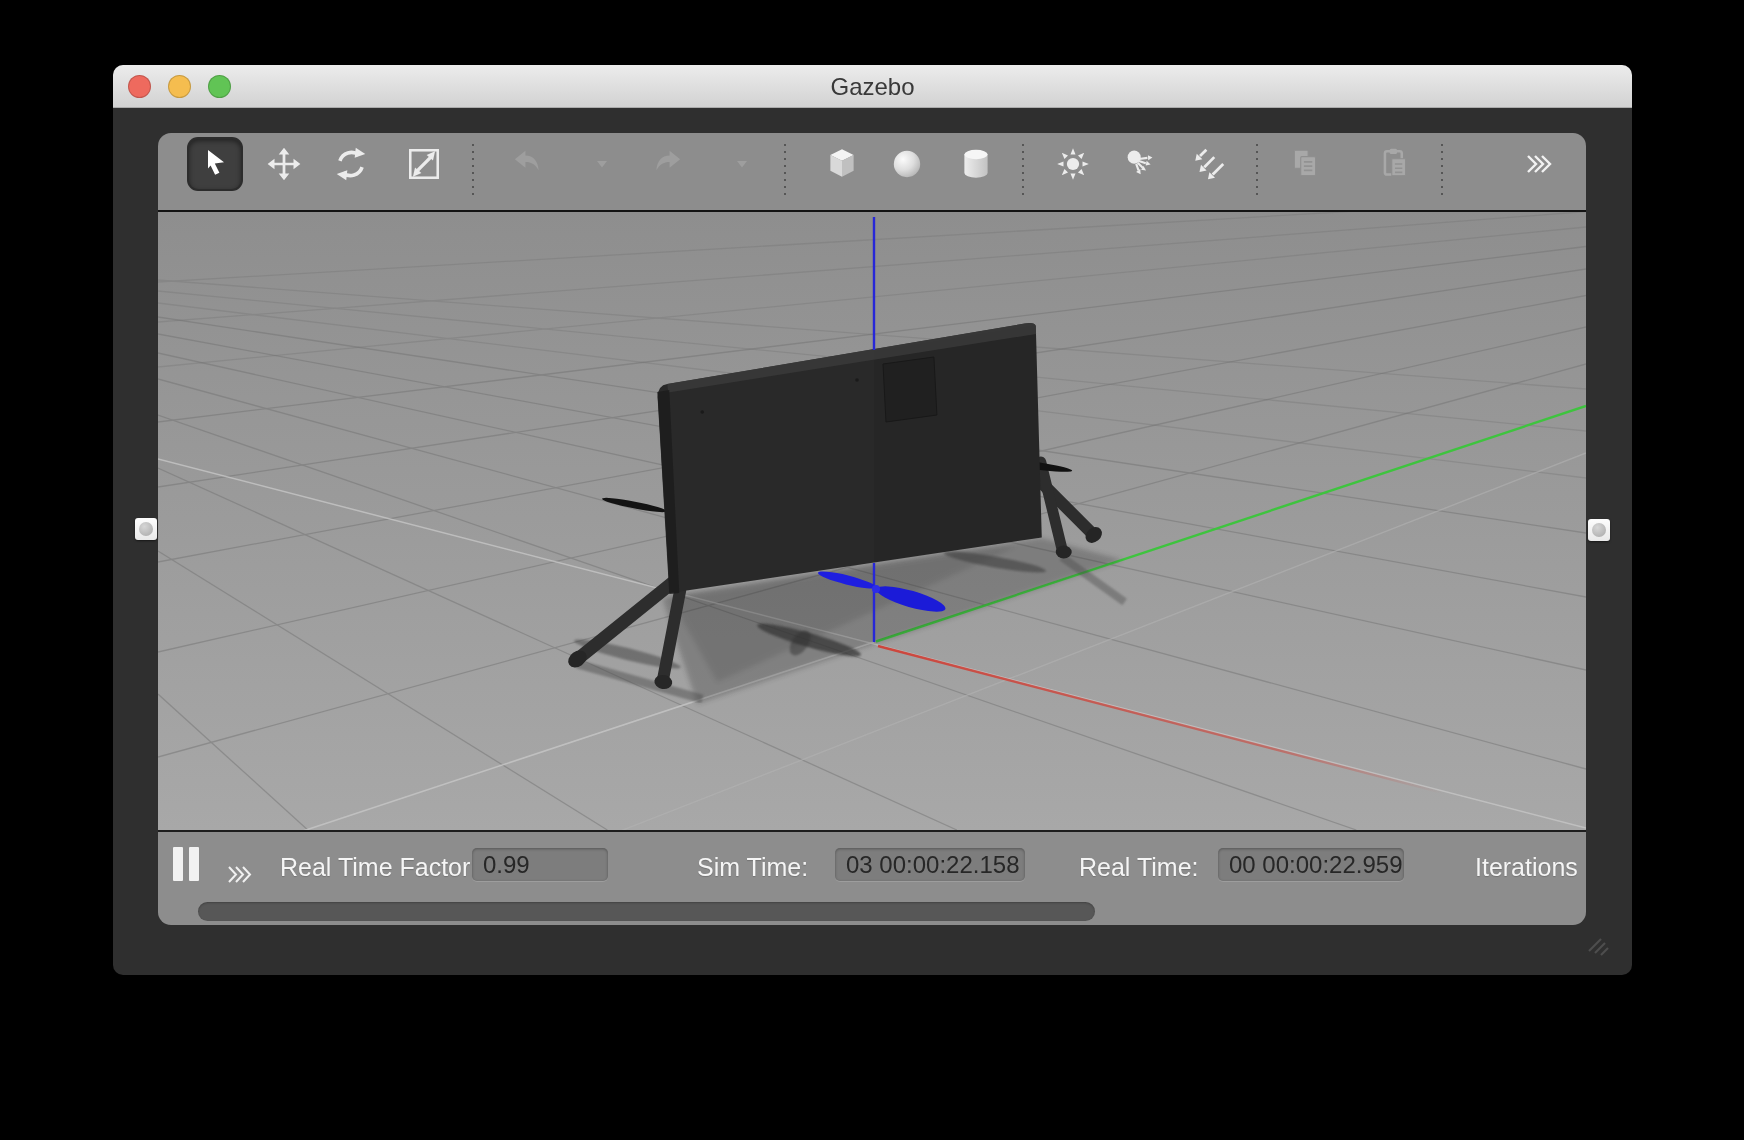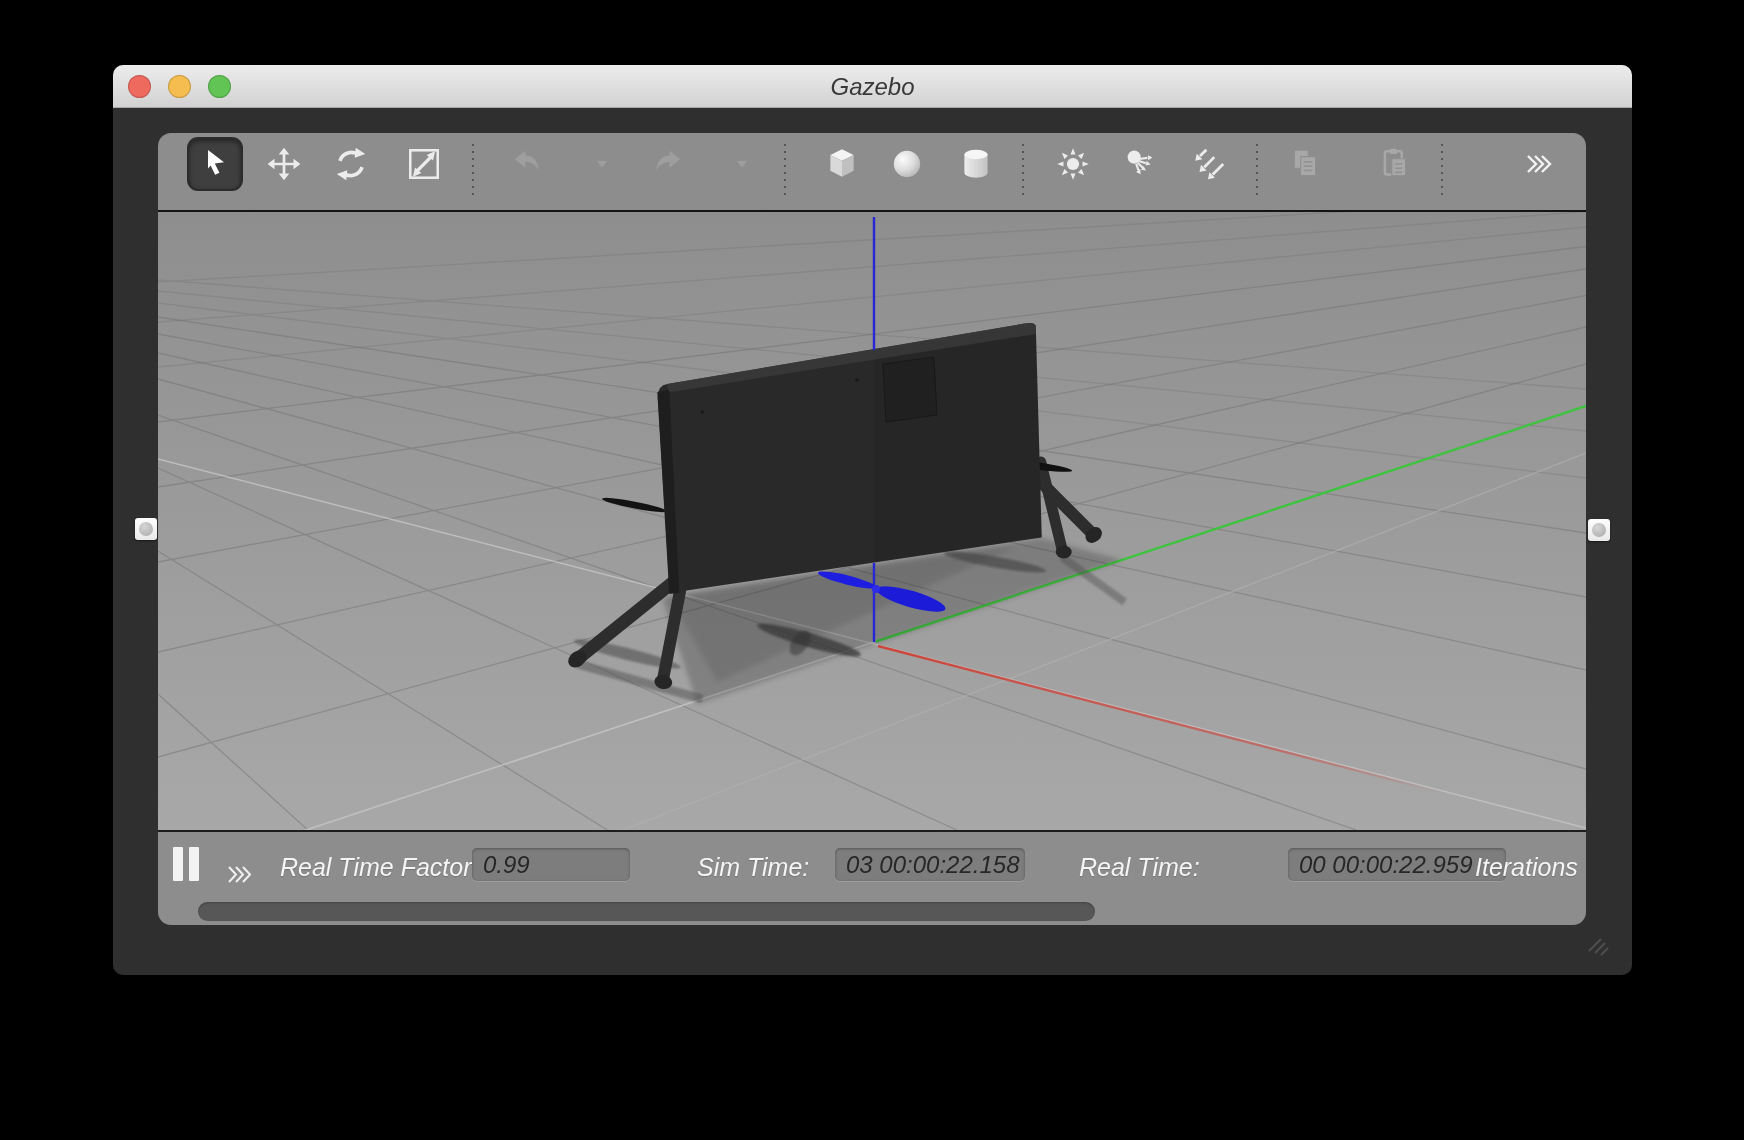--- a/index.html
+++ b/index.html
@@ -1,17 +1,17 @@
 <!DOCTYPE html>
 <html><head>
 <meta charset="utf-8">
 <style>
   html,body{margin:0;padding:0;background:#000;}
   *{box-sizing:border-box;font-family:"Liberation Sans","DejaVu Sans",sans-serif;}
-  .desktop{position:relative;width:1744px;height:1140px;background:#000;overflow:hidden;font-style:italic;}
+  .desktop{position:relative;width:1744px;height:1140px;background:#000;overflow:hidden;}
   .window{position:absolute;left:113px;top:65px;width:1519px;height:910px;background:#2f2f2f;border-radius:10px;overflow:hidden;box-shadow:0 18px 50px rgba(0,0,0,.7);}
   .titlebar{position:absolute;left:0;top:0;width:100%;height:43px;background:linear-gradient(#ececec,#d2d2d2);border-bottom:1px solid #ababab;}
   .title{position:absolute;left:0;top:0;width:100%;height:43px;line-height:43px;text-align:center;font-size:24px;font-weight:500;color:#393939;}
   .traffic{position:absolute;left:15px;top:10px;display:flex;gap:17px;}
   .tl{width:23px;height:23px;border-radius:50%;border:1px solid rgba(0,0,0,.18);}
   .panel{position:absolute;left:45px;top:68px;width:1428px;height:792px;background:#8d8d8d;border-radius:13px;overflow:hidden;}
   
   .toolbar{position:relative;height:77px;width:100%;}
   .tool{position:absolute;top:4px;width:52px;height:54px;display:flex;align-items:center;justify-content:center;background:transparent;border:none;padding:0;cursor:pointer;}
   .tool.selected{top:6px;height:50px;background:#3f3f3f;border-radius:9px;box-shadow:inset 0 2px 5px rgba(0,0,0,.45),0 0 0 2px #2c2c2c;}
@@ -363,27 +363,27 @@
           <svg width="32" height="22" viewBox="0 0 30 22">
             <g fill="none" stroke="#f0f0f0" stroke-width="2">
               <path d="M2 3 L9 10.5 L2 18"></path>
                 <path d="M9 3 L16 10.5 L9 18"></path>
                 <path d="M16 3 L23 10.5 L16 18"></path>
             </g>
           </svg>
         </button>
 
         <span class="sb-abs sb-label" style="left:122px">Real Time Factor:</span>
-        <div class="sb-abs sb-field" style="left:314px;width:158px">0.99</div>
+        <div class="sb-abs sb-field" style="left:314px;width:136px">0.99</div>
 
         <span class="sb-abs sb-label" style="left:539px">Sim Time:</span>
         <div class="sb-abs sb-field" style="left:677px;width:190px">03 00:00:22.158</div>
 
         <span class="sb-abs sb-label" style="left:921px">Real Time:</span>
-        <div class="sb-abs sb-field" style="left:1130px;width:218px">00 00:00:22.959</div>
+        <div class="sb-abs sb-field" style="left:1060px;width:186px">00 00:00:22.959</div>
 
         <span class="sb-abs sb-label" style="left:1317px">Iterations</span>
       </div>
 
       <div class="scrollzone">
         <div class="thumb"></div>
       </div>
     </div>
 
     <div class="handle" style="left:22px;top:453px">

